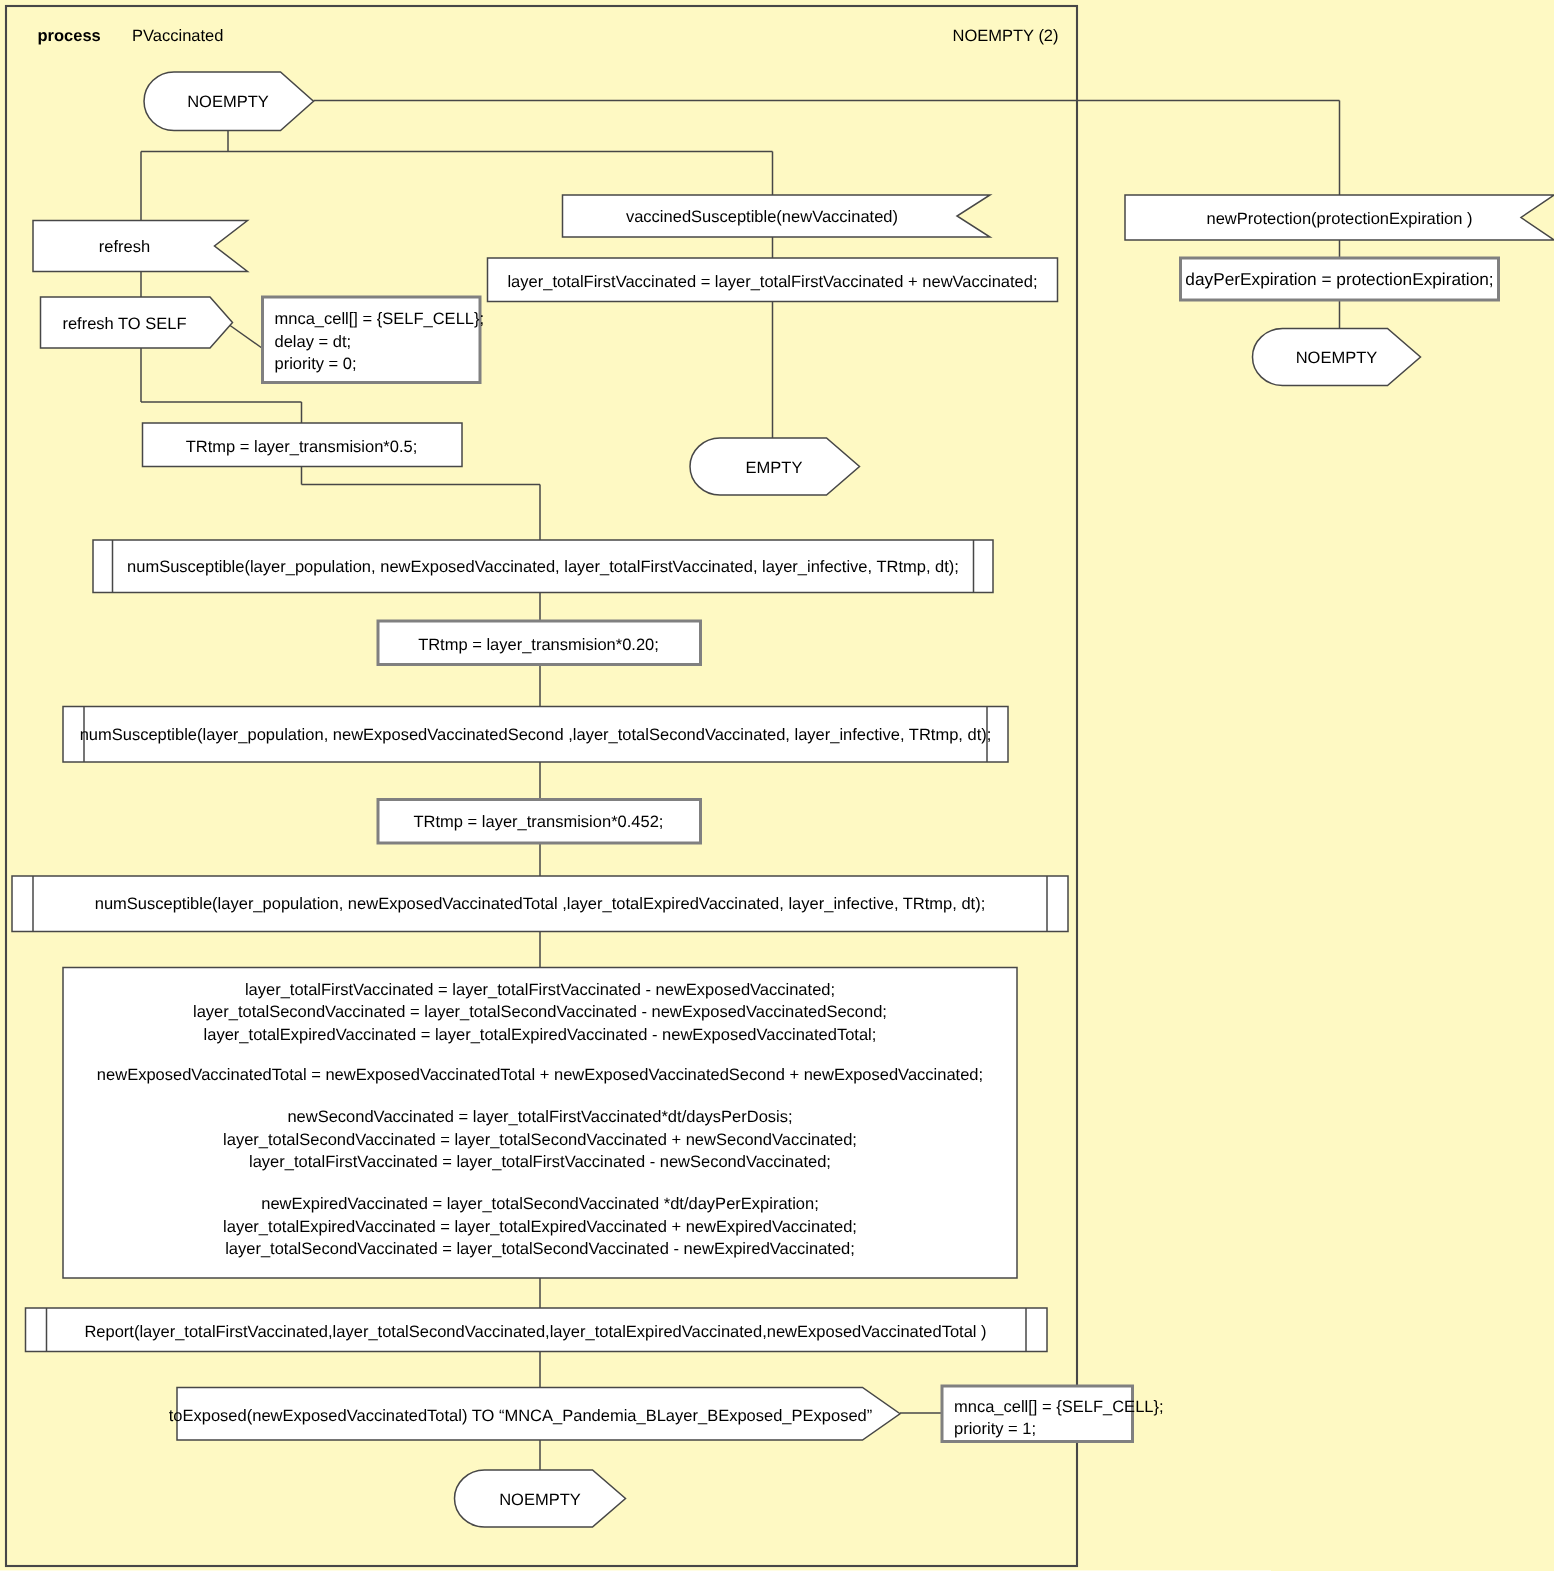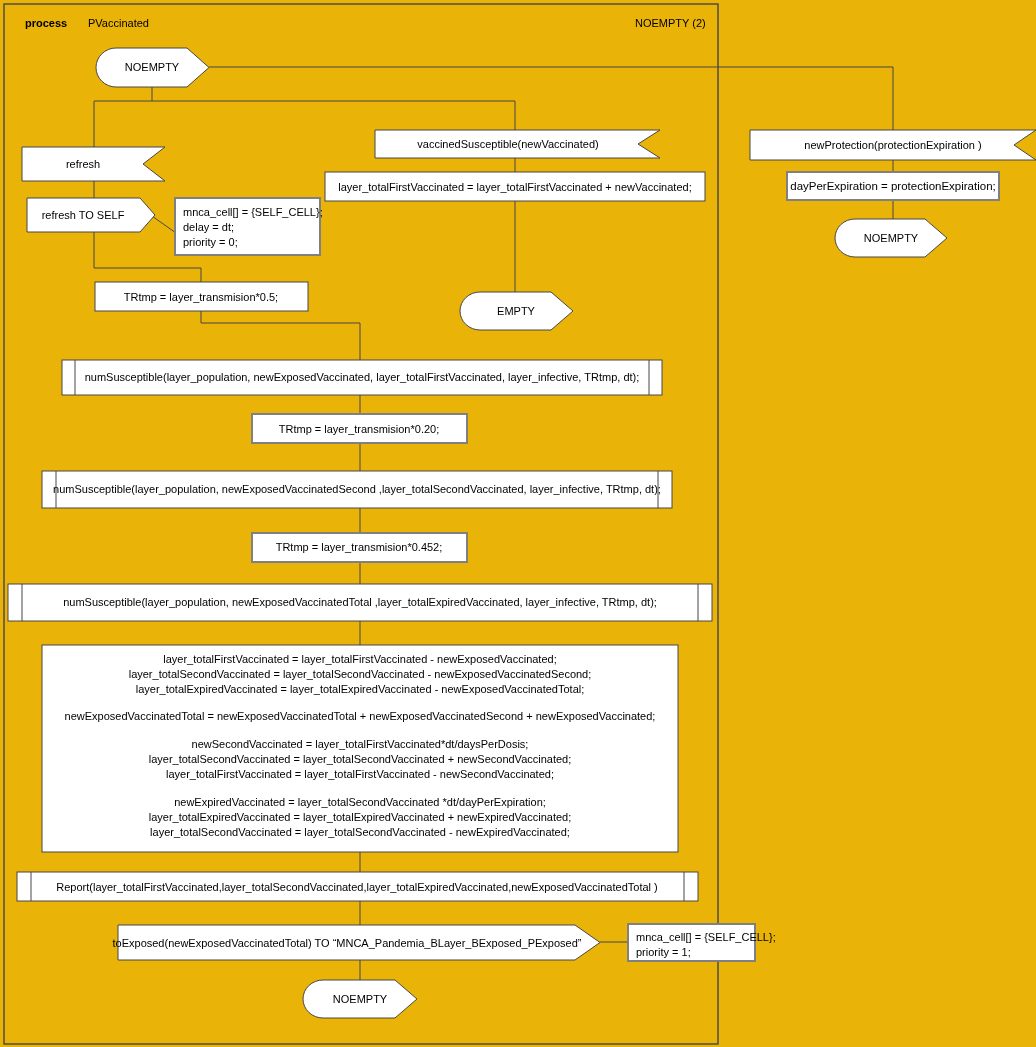--- a/index.html
+++ b/index.html
@@ -1,16 +1,16 @@
 <!DOCTYPE html>
 <html><head>
 <meta charset="utf-8">
 <style>
   html,body{margin:0;padding:0;background:#ffffff;}
-  .canvas{position:relative;width:1036px;height:1047px;background:#eab308;overflow:hidden;}
+  .canvas{position:relative;width:1036px;height:1047px;background:#fef9c3;overflow:hidden;}
   svg{display:block;}
   .shape{fill:#ffffff;stroke:#474747;stroke-width:1;}
   .shape-gray{fill:#ffffff;stroke:#808080;stroke-width:2;}
   .frame{fill:none;stroke:#474747;stroke-width:1.4;}
   .conn{stroke:#474747;stroke-width:1;fill:none;}
   .inner{stroke:#474747;stroke-width:1;}
   text{font-family:"Liberation Sans","DejaVu Sans",sans-serif;font-size:11px;fill:#000000;}
   text.ctr{text-anchor:middle;}
   text.hdr-bold{font-weight:bold;}
   text.big{font-size:11.5px;}

